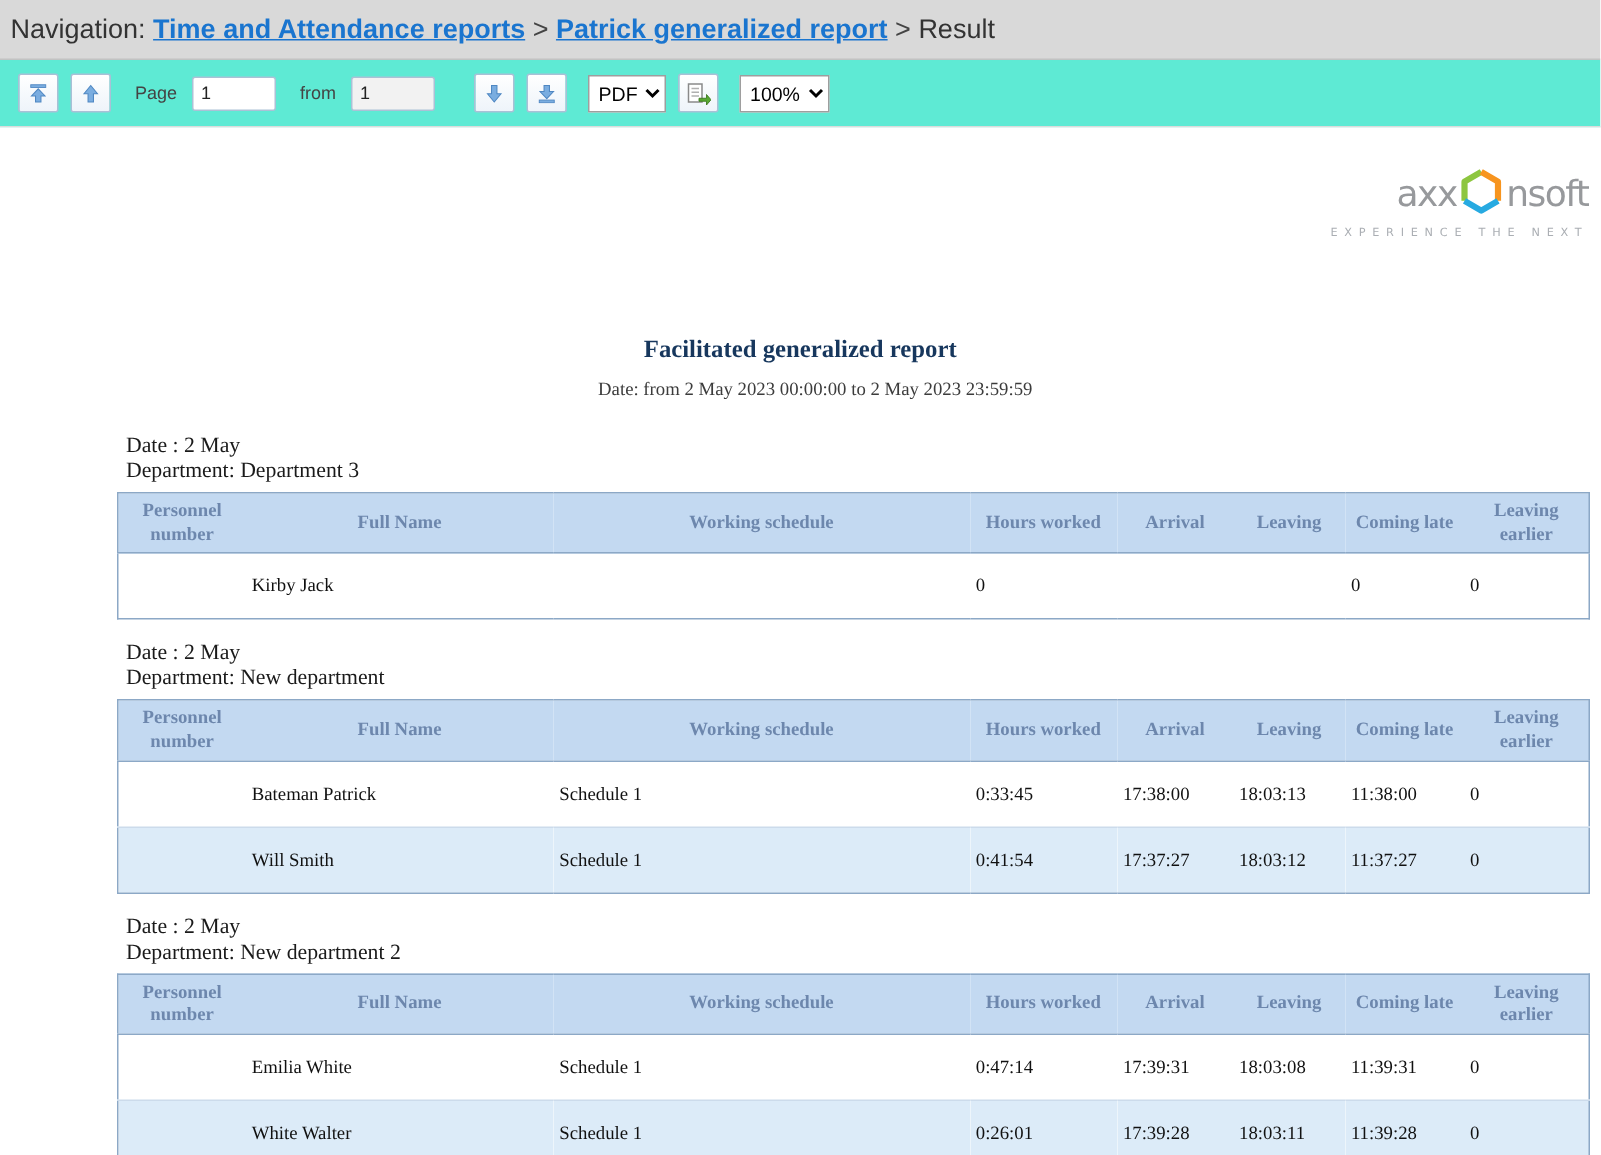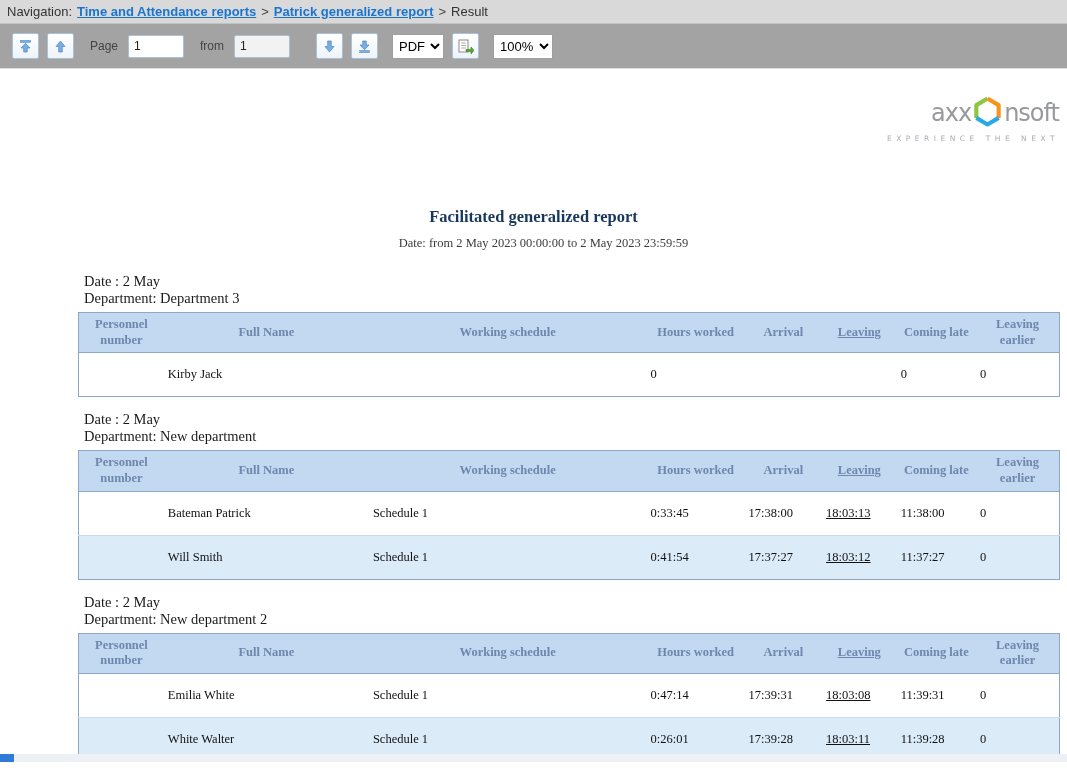--- a/index.html
+++ b/index.html
@@ -6,40 +6,40 @@
   html,body { width:1067px; height:770px; }
   body {
     font-family:"Liberation Sans", sans-serif;
     background:#ffffff;
     overflow:hidden;
     position:relative;
   }
 
   
   .nav-bar {
-    height:24px;
+    height:40px;
     background:var(--nav-bg,#d9d9d9);
     border-bottom:1px solid #c2c2c2;
     display:flex; align-items:center;
     padding:0 7px; gap:5px;
-    font-size:13px; color:#333;
+    font-size:18px; color:#333;
     white-space:nowrap;
   }
   .nav-bar a {
     color:var(--link,#1a75cf);
     font-weight:bold;
     text-decoration:underline;
     cursor:pointer;
   }
   .nav-sep { color:#444; }
 
   
   .toolbar {
     height:45px;
-    background:#a3a3a3;
+    background:#5eead4;
     border-bottom:1px solid #dcdcdc;
     display:flex; align-items:center;
     padding:0 12px; gap:8px;
     font-size:12px; color:#333;
   }
   .tb-btn {
     width:27px; height:26px;
     border:1px solid #a9c0d6;
     border-radius:2px;
     background:linear-gradient(#ffffff,#eef4fa);
@@ -151,21 +151,21 @@
     border-top:1px solid var(--row-divider,#ccdbeb);
     overflow:hidden;
   }
   tbody tr:first-child td { border-top:none; }
   tr.alt { background:var(--row-alt-bg,#dcebf8); }
   th:nth-child(1), td:nth-child(1){ width:8.7%; }
   th:nth-child(2), td:nth-child(2){ width:20.9%; }
   th:nth-child(3), td:nth-child(3){ width:28.3%; }
   th:nth-child(4), td:nth-child(4){ width:10.0%; }
   th:nth-child(5), td:nth-child(5){ width:7.9%; }
-  th:nth-child(6), td:nth-child(6){ width:7.6%;text-decoration:underline; }
+  th:nth-child(6), td:nth-child(6){ width:7.6%; }
   th:nth-child(7), td:nth-child(7){ width:8.1%; }
   th:nth-child(8), td:nth-child(8){ width:8.5%; }
 
   
   .hscroll {
     position:absolute; left:0; bottom:0;
     width:100%; height:8px;
     background:#edf1f5;
   }
   .hscroll-thumb {

